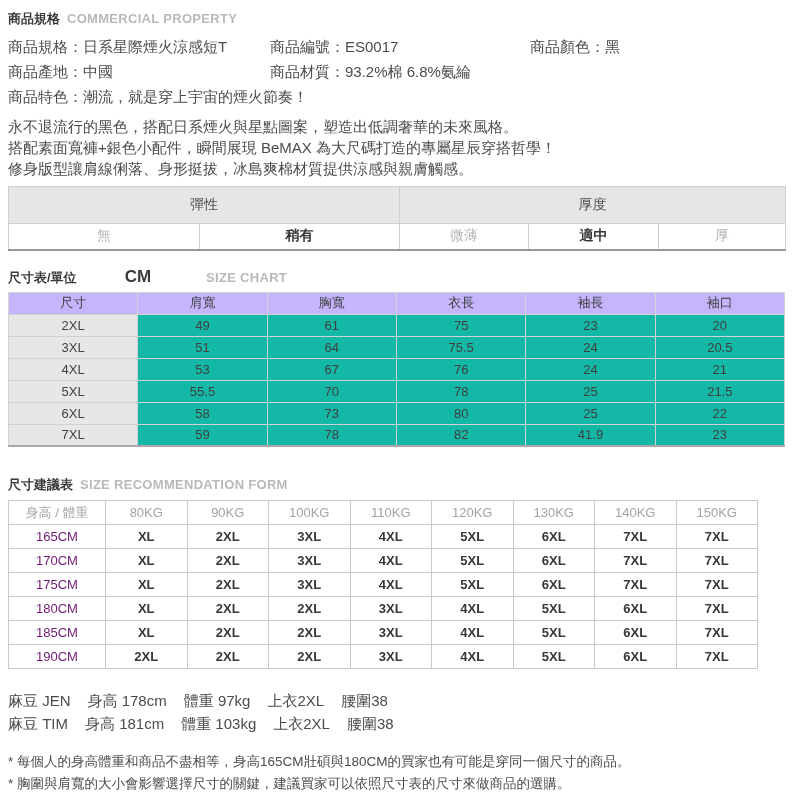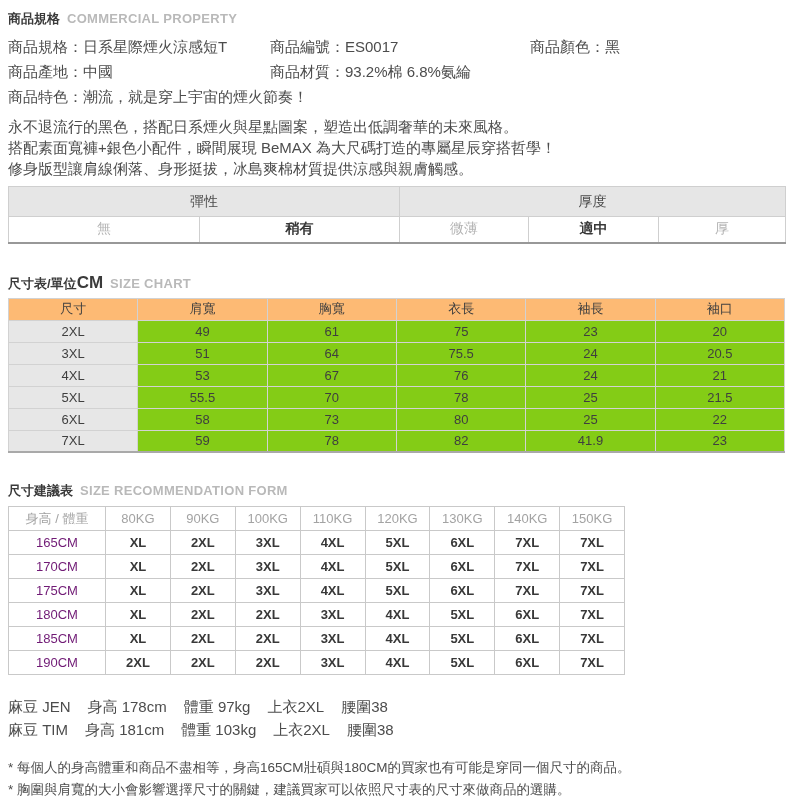--- a/index.html
+++ b/index.html
@@ -21,33 +21,33 @@
   .info { margin-top: 6px; }
   .info-line { display: flex; font-size: 15px; line-height: 25px; }
   .fcol1 { width: 262px; } .fcol2 { width: 260px; } .fcol3 { flex: 1; }
   .desc { margin-top: 7px; }
   .desc-line { margin: 0; font-size: 15px; line-height: 21px; color: #4c4c4c; }
 
   
   table { border-collapse: collapse; }
   .prop { width: 777px; margin-top: 7px; table-layout: fixed; border-top: 1px solid #ababab; border-bottom: 2px solid #989898; }
   .prop th, .prop td { border: 1px solid #cfcfcf; text-align: center; font-weight: normal; padding: 0; }
-  .prop thead th { background: #e6e6e6; height: 30px; font-size: 14px; color: #4c4c4c; }
+  .prop thead th { background: #e6e6e6; height: 37px; font-size: 14px; color: #4c4c4c; }
   .prop tbody td { height: 26px; font-size: 14px; color: #b3b3b3; background: #fff; }
   .prop tbody td.sel { color: #383838; font-weight: bold; }
 
   
   .size { width: 777px; table-layout: fixed; font-size: 13px; margin-top: 5px; border-top: 1px solid #9e9e9e; border-bottom: 2px solid #a9a9a9; }
   .size th, .size td { border: 1px solid #d2d2d2; height: 22px; text-align: center; font-weight: normal; color: #3f3f3f; padding: 0; }
-  .size thead th { background: #fdba74; font-family: Liberation Serif, serif; }
+  .size thead th { background: #c4b5fd; font-family: Liberation Serif, serif; }
   .size tbody th { background: #e7e7e7; }
-  .size tbody td { background: #84cc16; }
-
-  
-  .rec { width: 617px; table-layout: fixed; font-size: 13px; margin-top: 6px; border: 1px solid #bdbdbd; }
+  .size tbody td { background: #14b8a6; }
+
+  
+  .rec { width: 750px; table-layout: fixed; font-size: 13px; margin-top: 6px; border: 1px solid #bdbdbd; }
   .rec th, .rec td { border: 1px solid #c9c9c9; height: 24px; text-align: center; padding: 0; background: #fff; }
   .rec thead th { color: #a3a3a3; font-weight: normal; }
   .rec thead th:first-child { width: 97px; }
   .rec tbody th { color: #701a75; font-weight: normal; }
   .rec tbody td { color: #383838; font-weight: bold; }
 
   
   .models { margin-top: 20px; }
   .model-line { display: flex; gap: 17px; font-size: 15px; line-height: 23px; color: #4c4c4c; }
   .notes { margin-top: 16px; }
@@ -104,21 +104,21 @@
       <tr>
         <td>無</td>
         <td class="sel">稍有</td>
         <td>微薄</td>
         <td class="sel">適中</td>
         <td>厚</td>
       </tr>
     </tbody>
   </table>
 
-  <div class="sec-head" style="margin-top:29px;">
+  <div class="sec-head" style="margin-top:16px;gap:48px;">
     <span class="sec-title">尺寸表/單位</span>
     <span class="sec-unit">CM</span>
     <span class="sec-sub">SIZE CHART</span>
   </div>
 
   <table class="size">
       <thead>
         <tr>
           <th>尺寸</th>
           <th>肩寬</th>

